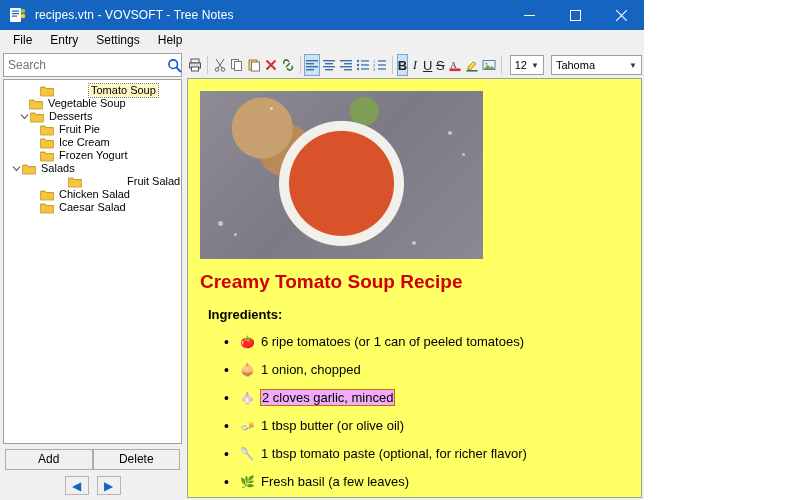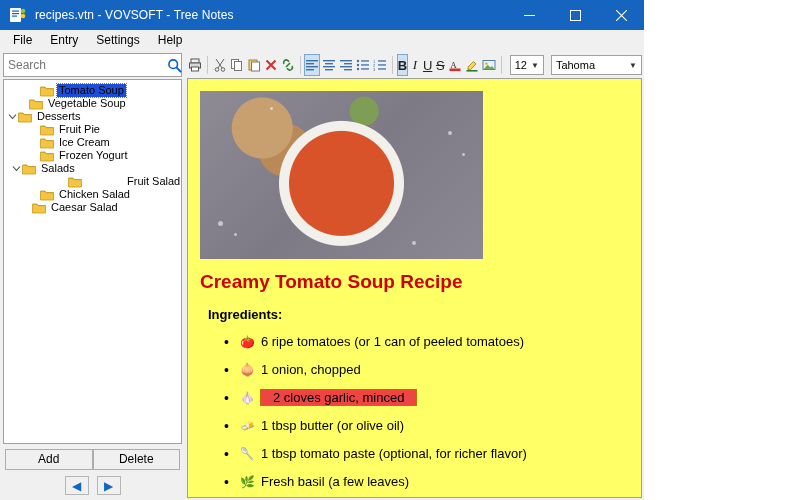--- a/index.html
+++ b/index.html
@@ -127,22 +127,23 @@
   }
   .folder-icon {
     width: 14px; height: 12px;
     margin-right: 3px;
     position: relative;
     flex: 0 0 14px;
   }
   .folder-icon svg { display: block; }
   .tnode .label { padding: 0 2px; }
   .tnode.selected .label {
-    background: #1d4ed8;
+    background: #fef9c3;
     outline: 1px dotted #7a7a7a;
+    margin-left: 32px;
   }
   .buttons-row {
     height: 26px;
     display: flex;
     align-items: center;
     padding: 3px 2px;
     flex: 0 0 30px;
   }
   .btn {
     flex: 1 1 0;
@@ -280,23 +281,23 @@
   }
   ul.ing li::before {
     content: "\2022";
     position: absolute;
     left: -16px;
     font-size: 14px;
     color: #000;
   }
   ul.ing li .emoji { font-size: 12px; }
   ul.ing li .txt.hl {
-    background: #ef4444;
+    background: #f0abfc;
     outline: 1px solid #c07000;
-    padding: 0 12px;
+    padding: 0 1px;
   }
 </style>
 </head>
 <body>
 
 <div id="app">
 
   <div class="titlebar">
     <div class="app-icon">
       <svg width="18" height="18" viewBox="0 0 18 18">
@@ -361,21 +362,21 @@
           <div class="tnode" style="padding-left: 13px;">
             <div class="twisty"></div>
             <div class="folder-icon">
               <svg width="14" height="12" viewBox="0 0 14 12">
                 <path d="M0.5,2.2 L5,2.2 L6.3,3.6 L13.5,3.6 L13.5,11 L0.5,11 Z" fill="#f5c441" stroke="#c79a1e" stroke-width="0.8"></path>
                 <path d="M0.5,2.2 L5,2.2 L6.3,3.6 L13.5,3.6" fill="none" stroke="#c79a1e" stroke-width="0.8"></path>
               </svg>
             </div>
             <div class="label">Vegetable Soup</div>
           </div>
-          <div class="tnode" style="padding-left: 2px;">
+          <div class="tnode" style="padding-left: 14px;">
             <div class="twisty">
               <svg width="9" height="9" viewBox="0 0 9 9">
                 <path d="M1,2.5 L4.5,6.5 L8,2.5" fill="none" stroke="#444" stroke-width="1.1"></path>
               </svg>
             </div>
             <div class="folder-icon">
               <svg width="14" height="12" viewBox="0 0 14 12">
                 <path d="M0.5,2.2 L5,2.2 L6.3,3.6 L13.5,3.6 L13.5,11 L0.5,11 Z" fill="#f5c441" stroke="#c79a1e" stroke-width="0.8"></path>
                 <path d="M0.5,2.2 L5,2.2 L6.3,3.6 L13.5,3.6" fill="none" stroke="#c79a1e" stroke-width="0.8"></path>
               </svg>
@@ -439,21 +440,21 @@
           <div class="tnode" style="padding-left: 24px;">
             <div class="twisty"></div>
             <div class="folder-icon">
               <svg width="14" height="12" viewBox="0 0 14 12">
                 <path d="M0.5,2.2 L5,2.2 L6.3,3.6 L13.5,3.6 L13.5,11 L0.5,11 Z" fill="#f5c441" stroke="#c79a1e" stroke-width="0.8"></path>
                 <path d="M0.5,2.2 L5,2.2 L6.3,3.6 L13.5,3.6" fill="none" stroke="#c79a1e" stroke-width="0.8"></path>
               </svg>
             </div>
             <div class="label">Chicken Salad</div>
           </div>
-          <div class="tnode" style="padding-left: 16px;">
+          <div class="tnode" style="padding-left: 24px;">
             <div class="twisty"></div>
             <div class="folder-icon">
               <svg width="14" height="12" viewBox="0 0 14 12">
                 <path d="M0.5,2.2 L5,2.2 L6.3,3.6 L13.5,3.6 L13.5,11 L0.5,11 Z" fill="#f5c441" stroke="#c79a1e" stroke-width="0.8"></path>
                 <path d="M0.5,2.2 L5,2.2 L6.3,3.6 L13.5,3.6" fill="none" stroke="#c79a1e" stroke-width="0.8"></path>
               </svg>
             </div>
             <div class="label">Caesar Salad</div>
           </div>
         </div>

